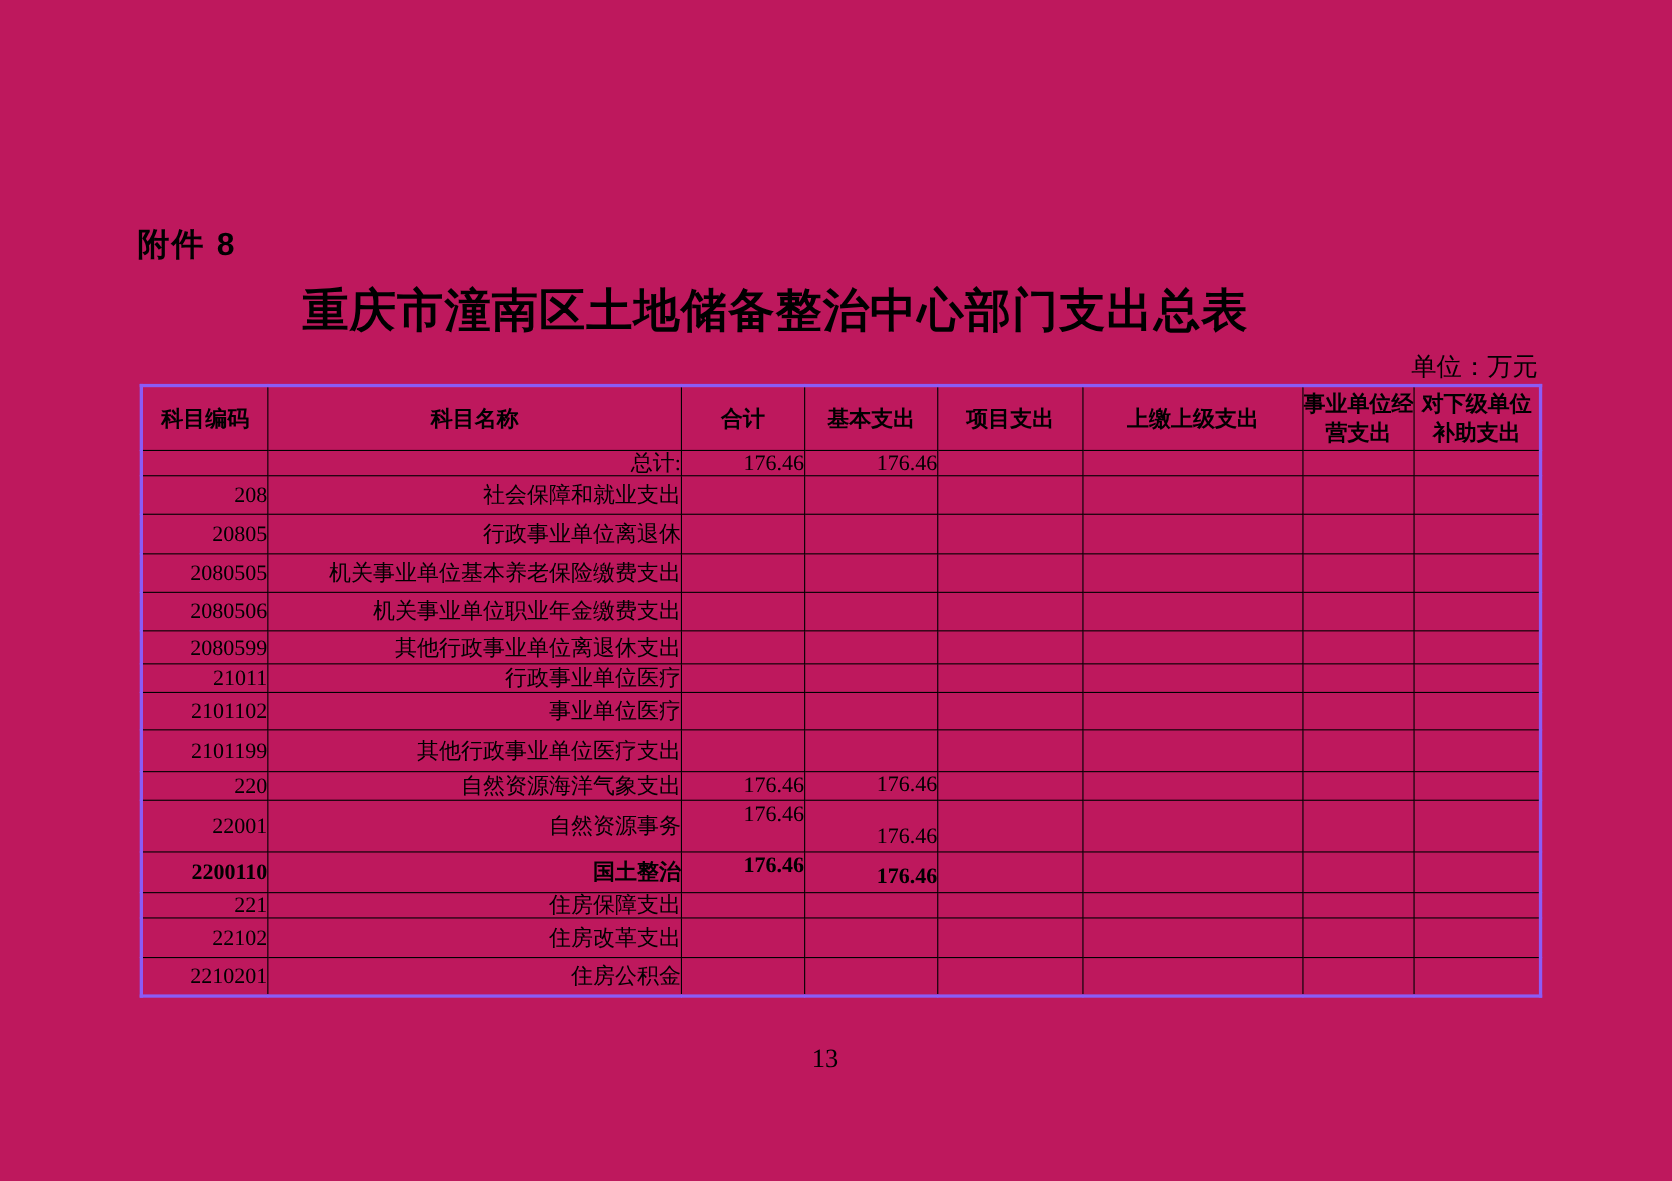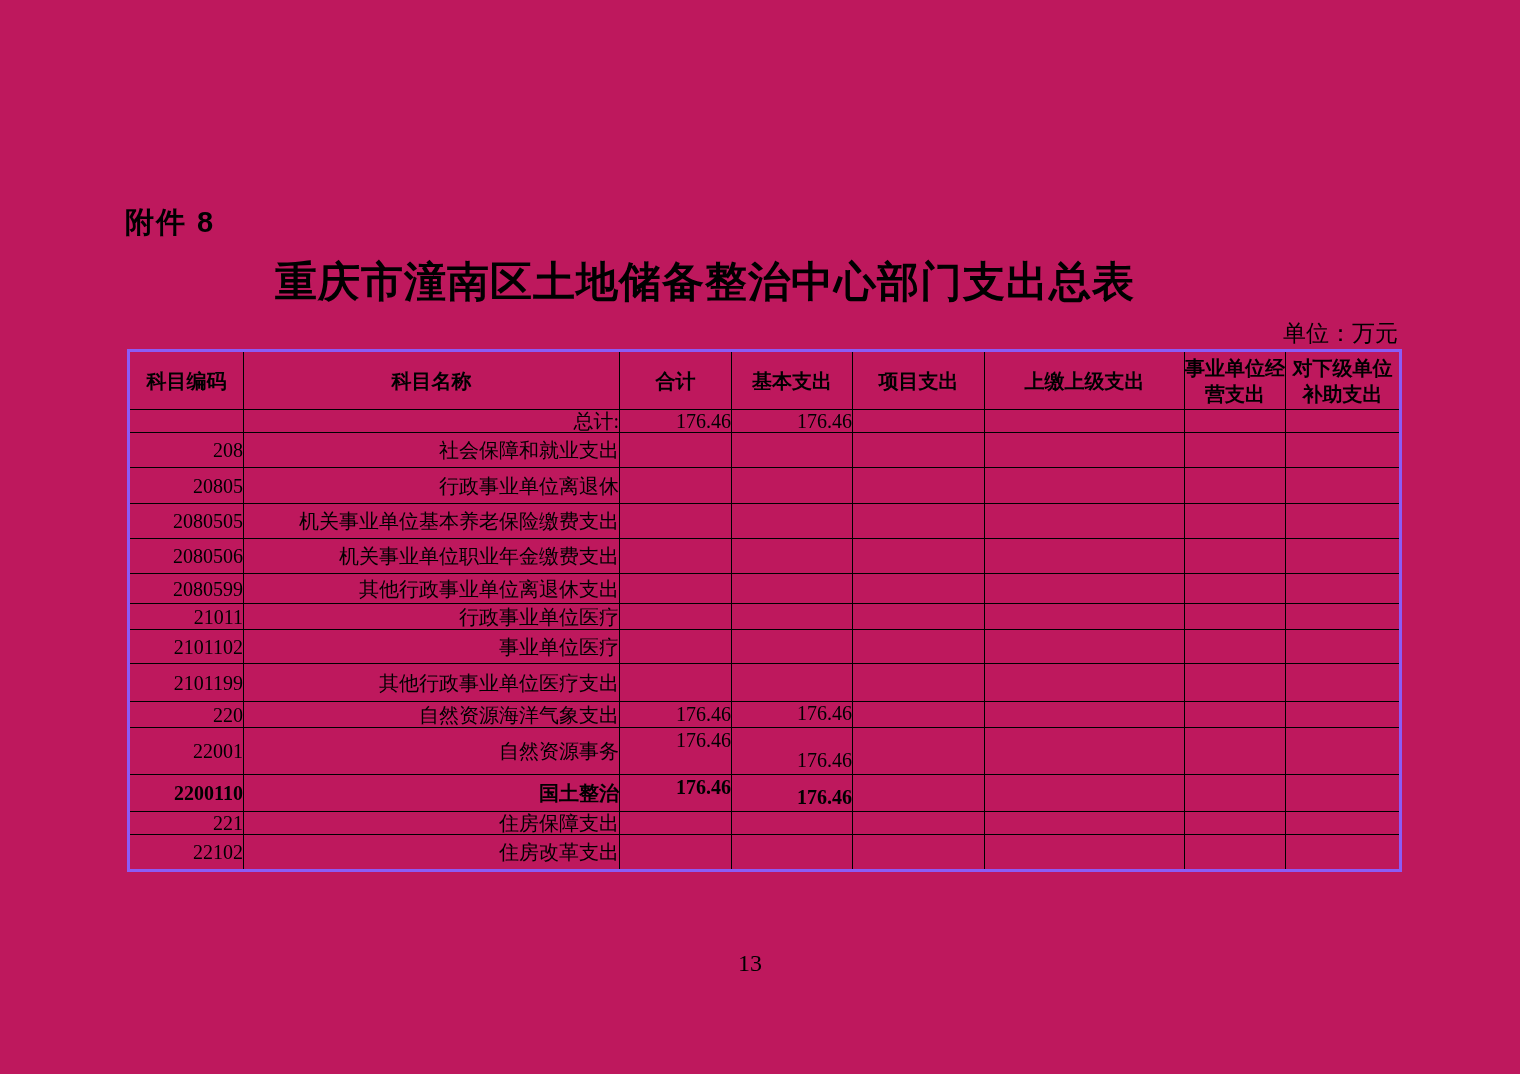--- a/index.html
+++ b/index.html
@@ -293,18 +293,28 @@
         <tr>
           <td class="col-code ci1">22102</td>
           <td class="col-name ni1">住房改革支出</td>
           <td class="col-total"></td>
           <td class="col-basic"></td>
           <td class="col-project"></td>
           <td class="col-upper"></td>
           <td class="col-operating"></td>
           <td class="col-subsidy"></td>
         </tr>
+        <tr>
+          <td class="col-code ci2">2210201</td>
+          <td class="col-name ni2">住房公积金</td>
+          <td class="col-total"></td>
+          <td class="col-basic"></td>
+          <td class="col-project"></td>
+          <td class="col-upper"></td>
+          <td class="col-operating"></td>
+          <td class="col-subsidy"></td>
+        </tr>
       </tbody>
   </table>
 
   <div class="page-number">13</div>
 
 </div>
 
 </body></html>

